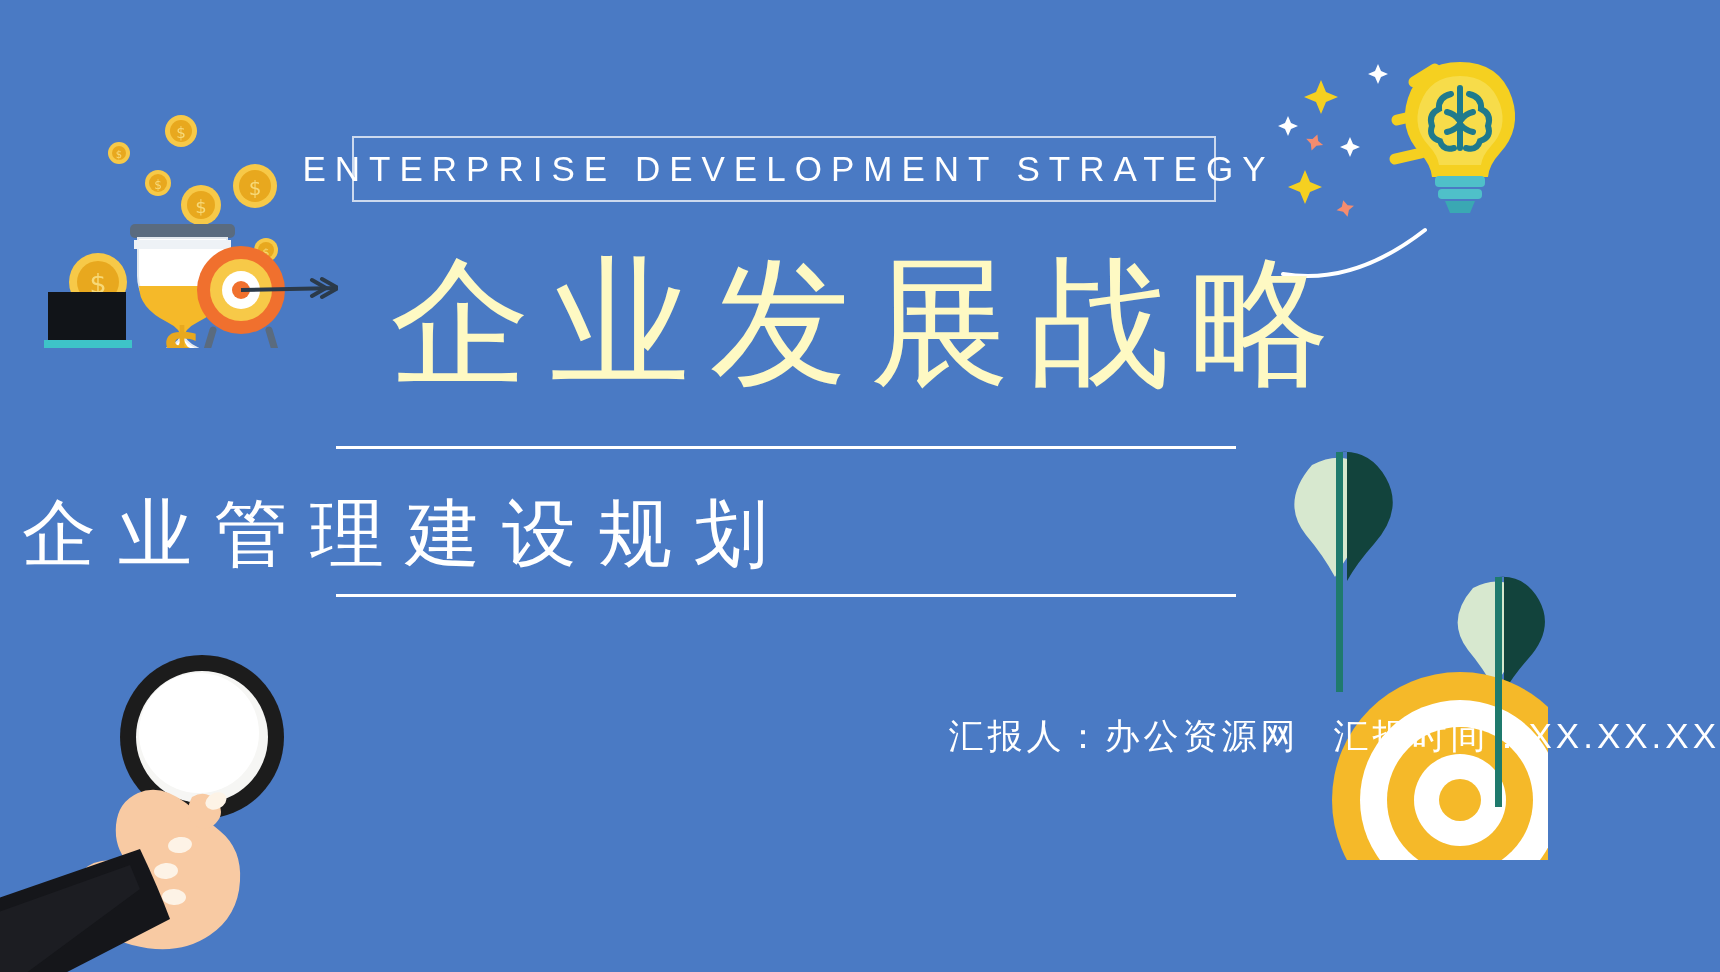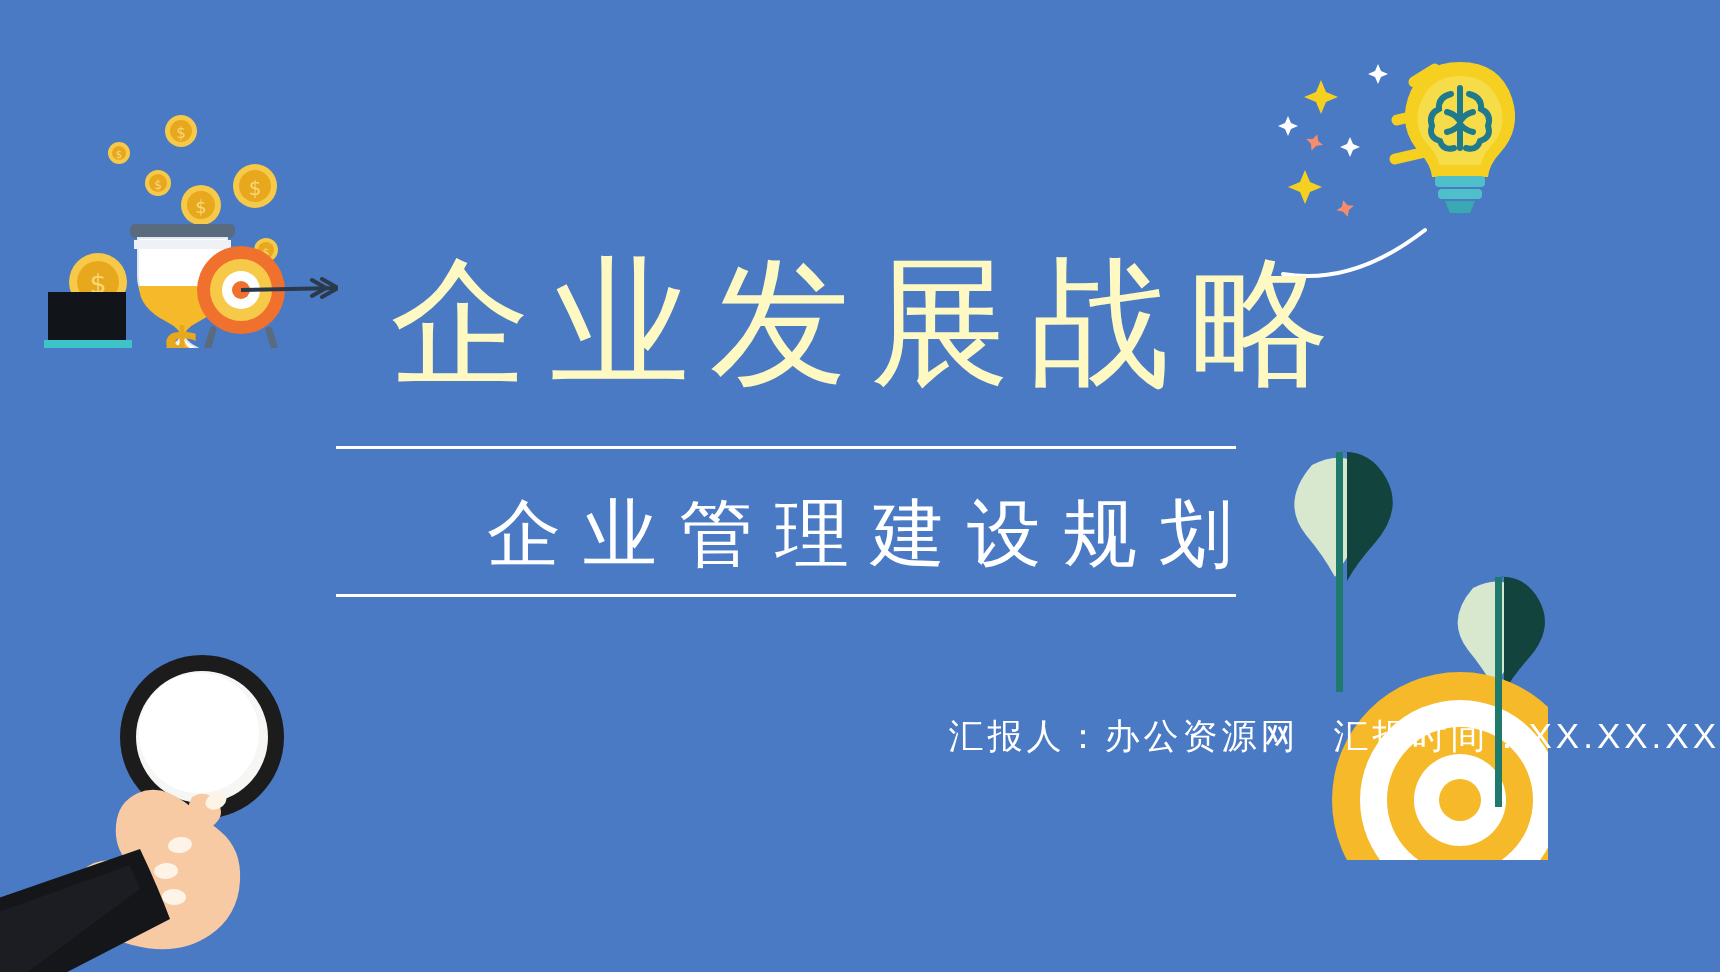--- a/index.html
+++ b/index.html
@@ -86,21 +86,21 @@
     background: #ffffff;
   }
   #rule-top    { top: 446px; }
   #rule-bottom { top: 594px; }
 
   #sub-title {
     position: absolute;
     left: 0;
     top: 482px;
     width: 1720px;
-    text-align: center;
+    text-align: left;
     color: #ffffff;
     font-size: 74px;
     line-height: 104px;
     letter-spacing: 22px;
     font-weight: 400;
     text-indent: 22px;
   }
 
   #footer {
     position: absolute;
@@ -272,20 +272,23 @@
       </g>
       <g>
         <path d="M0 470 l0 -84 l150 -52 q18 38 30 70 l-128 66 z" fill="#15161a"></path>
         <path d="M0 470 l0 -70 l140 -50 l10 24 l-130 96 z" fill="#1c1d22"></path>
       </g>
     </svg>
   </div>
 
   <div class="content">
 
+    <div id="eng-box">
+      <div id="eng-title">ENTERPRISE  DEVELOPMENT  STRATEGY</div>
+    </div>
 
     <div id="main-title">企业发展战略</div>
 
     <div class="rule" id="rule-top"></div>
 
     <div id="sub-title">企业管理建设规划</div>
 
     <div class="rule" id="rule-bottom"></div>
 
     <div id="footer">

